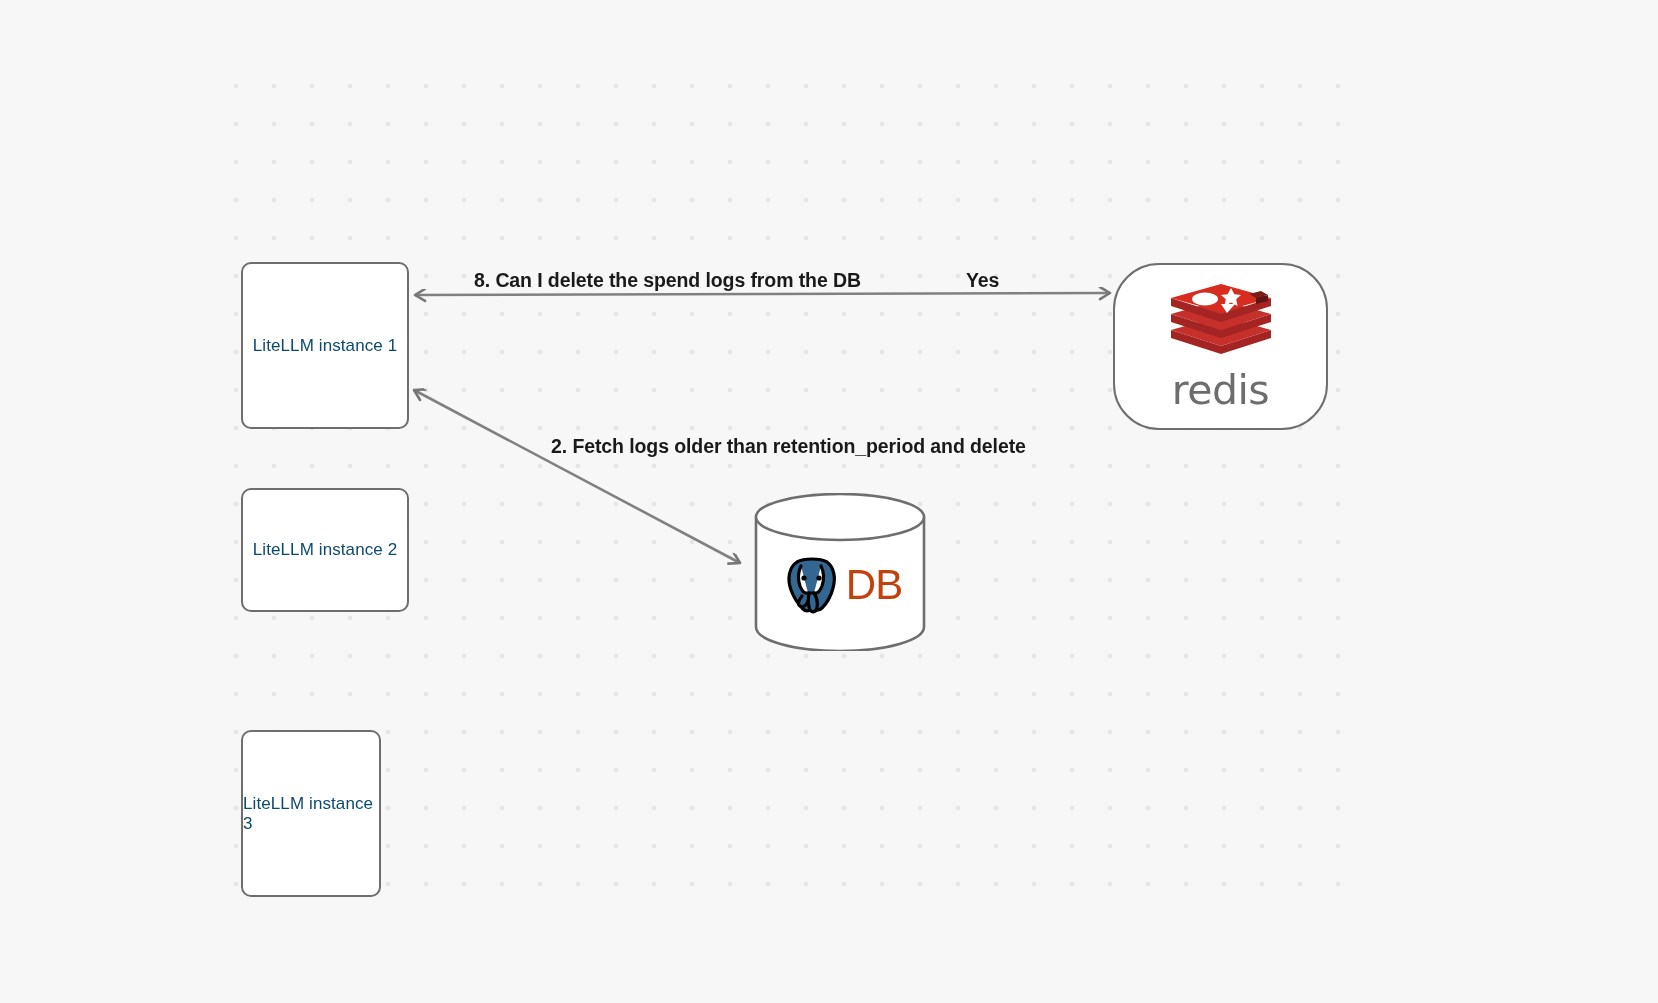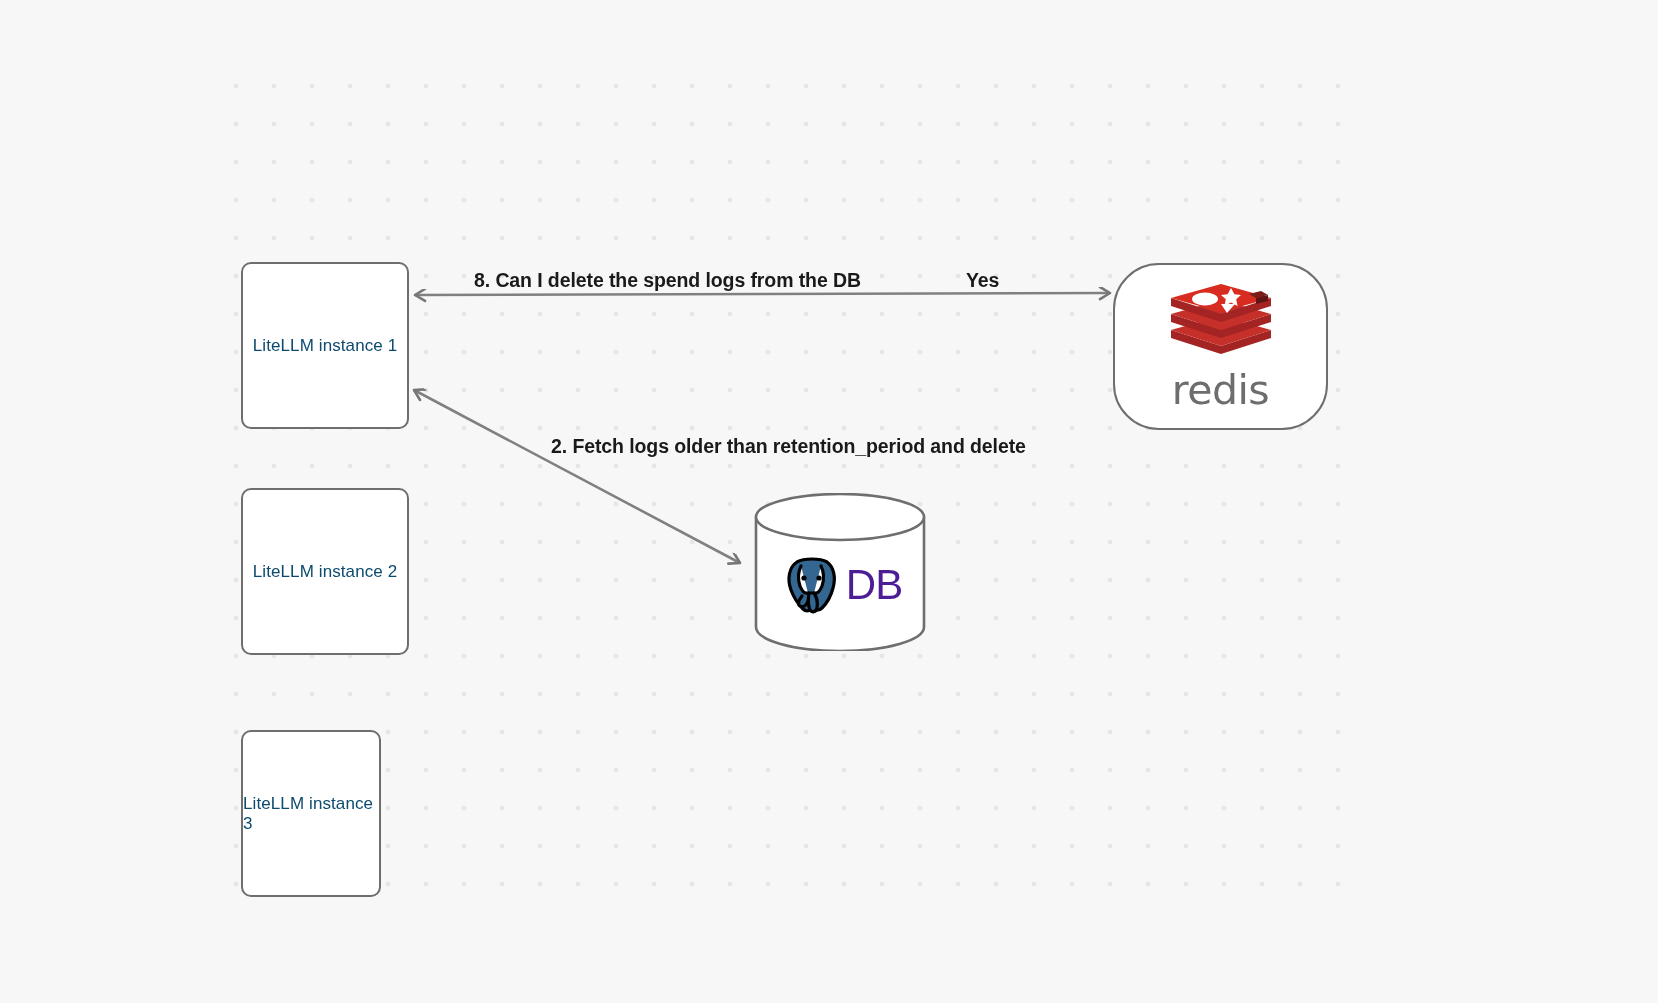--- a/index.html
+++ b/index.html
@@ -82,21 +82,21 @@
     width: 172px;
     height: 158px;
     display: flex;
     align-items: center;
     justify-content: center;
     padding-top: 26px;
     box-sizing: border-box;
   }
   #db-text {
     font-size: 42px;
-    color: #4c1d95;
+    color: #c2410c;
     font-family: "Liberation Sans", sans-serif;
     font-weight: 400;
     letter-spacing: -1px;
     margin-left: 2px;
   }
   .edge-label {
     position: absolute;
     font-size: 19.5px;
     font-weight: bold;
     color: #1a1a1a;
@@ -136,21 +136,21 @@
 
     <g>
       <line x1="414" y1="390" x2="740" y2="563" stroke="#808080" stroke-width="2.6" marker-start="url(#arrow-left)" marker-end="url(#arrow-right)"></line>
     </g>
   </svg>
 
   <div class="node-box" id="box-litellm-1" style="left:241px; top:262px; width:168px; height:167px;">
     <span class="node-label">LiteLLM instance 1</span>
   </div>
 
-  <div class="node-box" id="box-litellm-2" style="left:241px; top:488px; width:168px; height:167px;">
+  <div class="node-box" id="box-litellm-2" style="left:241px; top:488px; width:168px; height:124px;">
     <span class="node-label">LiteLLM instance 2</span>
   </div>
 
   <div class="node-box" id="box-litellm-3" style="left:241px; top:730px; width:140px; height:167px;">
     <span class="node-label">LiteLLM instance 3</span>
   </div>
 
   <div id="redis-node">
 
     <svg width="112" height="80" viewBox="0 0 112 80">

